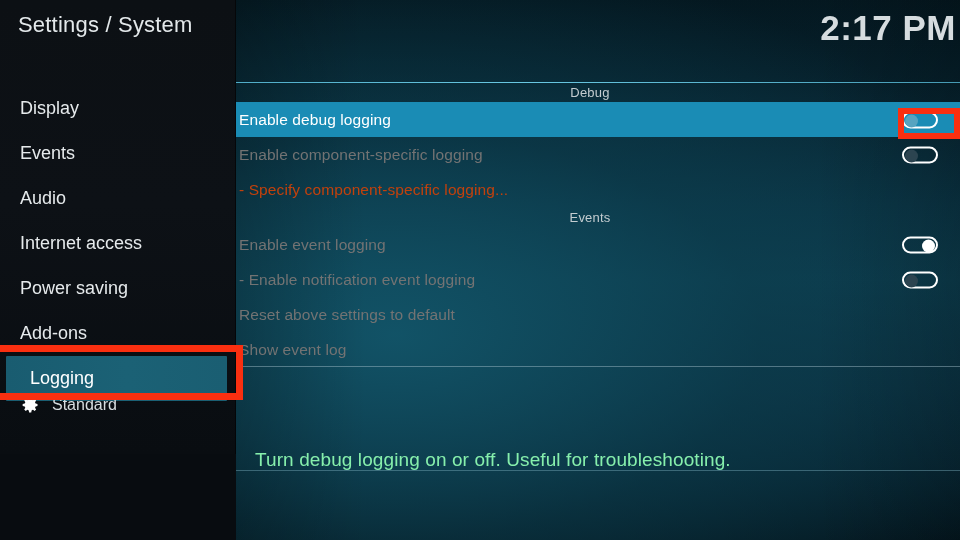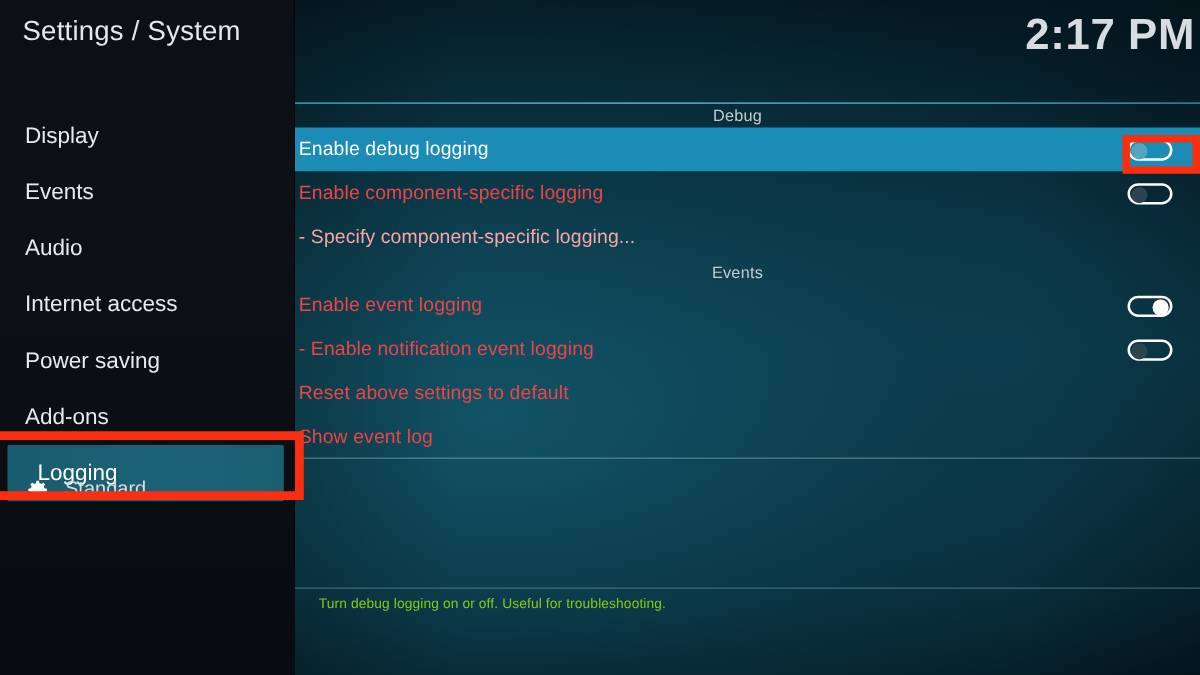--- a/index.html
+++ b/index.html
@@ -75,21 +75,21 @@
   .nav-item.selected {
     background:linear-gradient(to right, #195c70 0%, #1b6175 55%, #1a5e72 100%);
     color:#ffffff;
     margin:0 9px 0 6px;
     padding-left:24px;
     border-radius:1px;
   }
 
   .profile {
     position:absolute;
-    left:20px; bottom:52px;
+    left:20px; bottom:39px;
     display:flex; align-items:center; gap:12px;justify-content:center;
   }
   .gear-icon { width:20px; height:20px; display:block; }
   .profile-label {
     font-size:16px;
     color:#d7dde0;
     white-space:nowrap;
   }
 
   
@@ -125,29 +125,29 @@
   }
 
   .row {
     position:relative;
     height:35px;
     display:flex; align-items:center;
     padding-left:19px; padding-right:20px;
   }
   .row .label {
     font-size:15.5px;
-    color:#ef4444;
+    color:#737373;
     white-space:nowrap;
     letter-spacing:0.1px;
   }
   .row.selected {
     background:#1a8cb5;
   }
   .row.selected .label { color:#ffffff; }
-  .row.disabled .label { color:#fca5a5; }
+  .row.disabled .label { color:#c2410c; }
 
   .row.has-rule::after{
     content:"";
     position:absolute; left:0; right:0; bottom:0; height:1px;
     background:rgba(168,196,206,0.45);
   }
 
   
   .toggle {
     position:absolute;
@@ -171,23 +171,23 @@
 
   
   .help-rule{
     position:absolute;
     left:236px; right:0; top:470px; height:1px;
     background:rgba(120,170,186,0.45);
     z-index:3;
   }
   .help-text{
     position:absolute;
-    left:255px; top:477px;
-    font-size:11px;
-    color:#84cc16;
+    left:255px; top:449px;
+    font-size:19px;
+    color:#86efac;
     letter-spacing:0.1px;
     z-index:3;
     white-space:nowrap;
   }
 
   
   .annot {
     position:absolute;
     border:7px solid #fa2f10;
     z-index:9;

